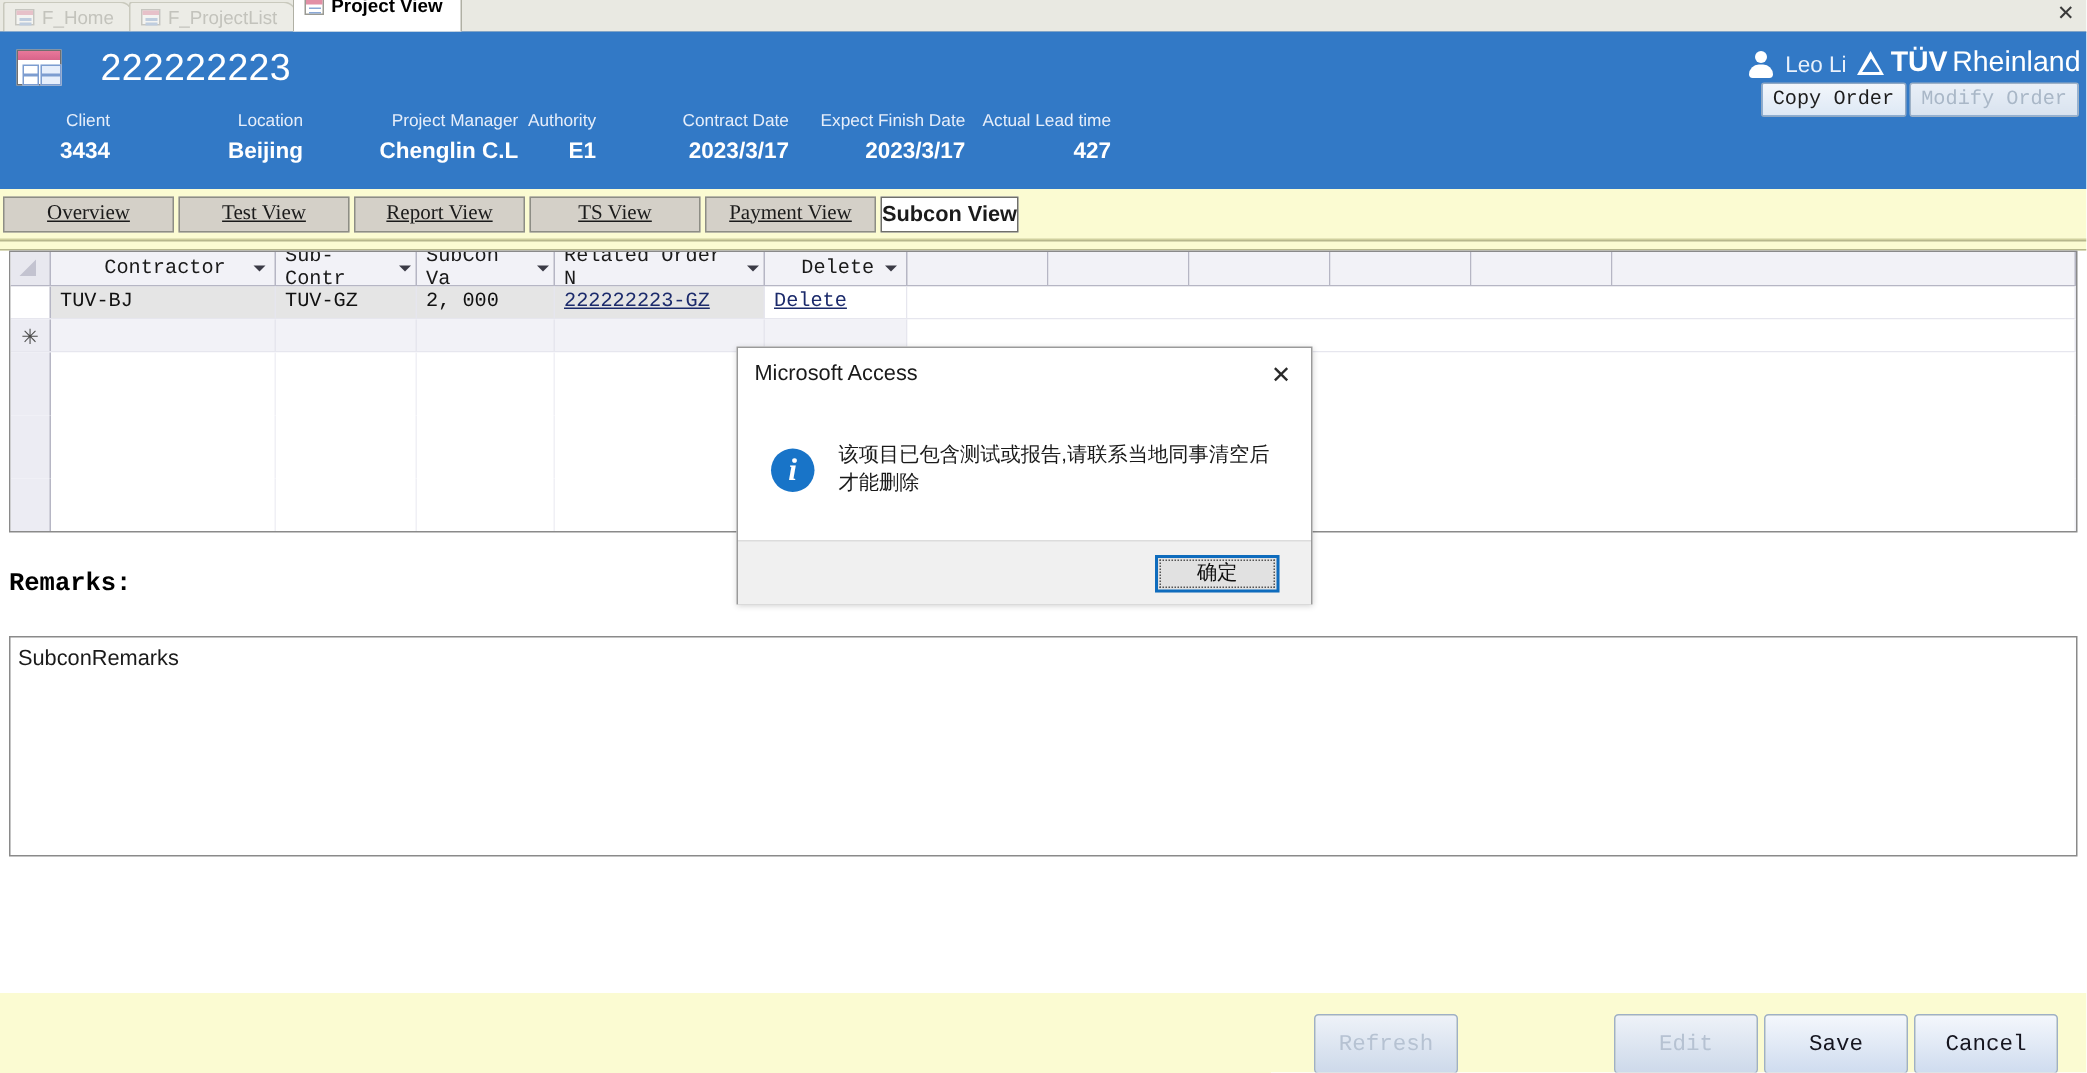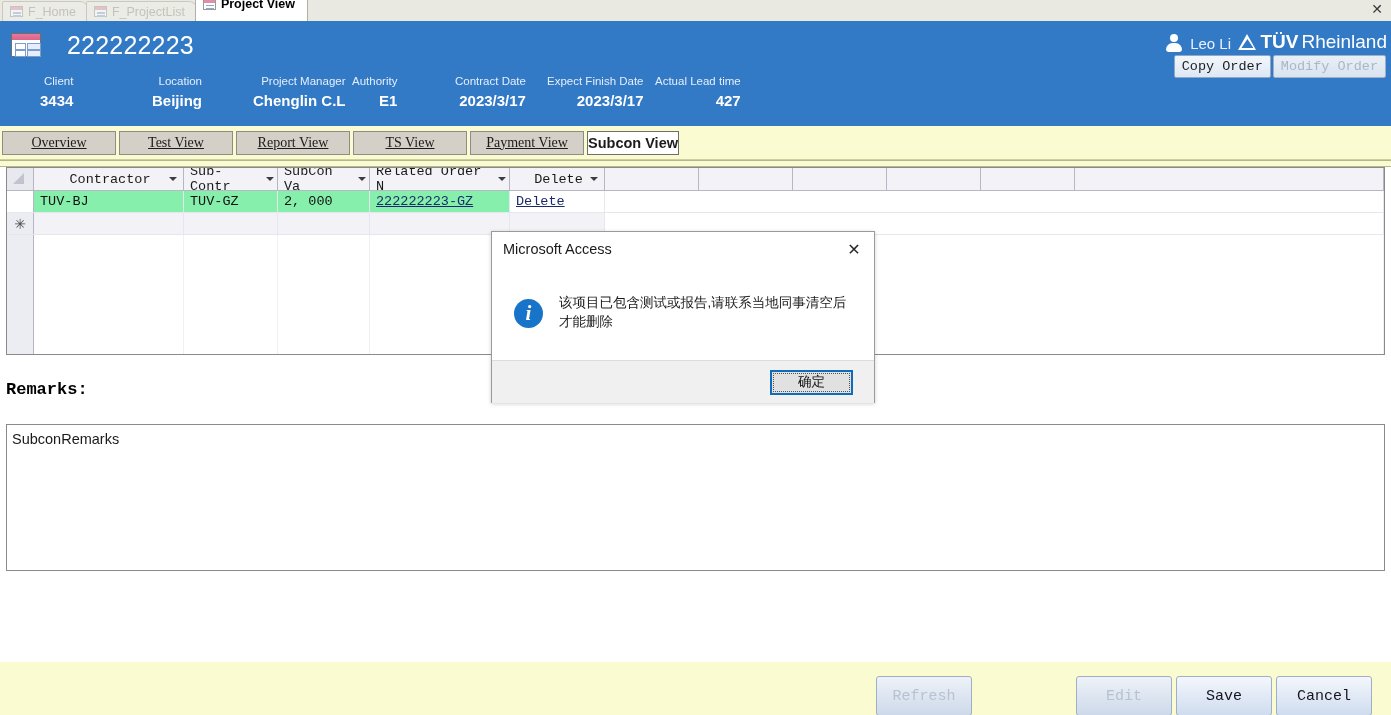--- a/index.html
+++ b/index.html
@@ -193,21 +193,21 @@
     background:#ffffff;display:flex;align-items:center;justify-content:center;
     font-size:14px;color:#4a4a4a;
   }
   .grow.newrow .rsel{background:#eceCf3;}
   .gc{
     border-right:1px solid #e6e6ee;box-sizing:border-box;padding:0 6px;
     display:flex;align-items:center;
     font-family:"Liberation Mono",monospace;font-size:13.5px;color:#111;
     background:#ffffff;white-space:nowrap;overflow:hidden;
   }
-  .grow.sel .gc{background:#86efac;}
+  .grow.sel .gc{background:#e5e5e5;}
   .grow.sel .gc.plain{background:#ffffff;}
   .gc a{color:#1a3fbf;text-decoration:underline;}
   .gc a.dark{color:#1b2a6b;}
   .gfill{flex:1 1 auto;border-right:1px solid #e6e6ee;background:#ffffff;box-sizing:border-box;}
   .ghfill{flex:1 1 auto;border-right:1px solid #b6b6c4;background:#f2f2f7;box-sizing:border-box;}
   .gblank{display:flex;height:21px;}
   .gblank .rsel{width:27px;flex:0 0 27px;border-right:1px solid #b6b6c4;background:#eceCf3;box-sizing:border-box;}
   .gblank .cell{border-right:1px solid #f0f0f5;box-sizing:border-box;background:#fff;}
 
   

